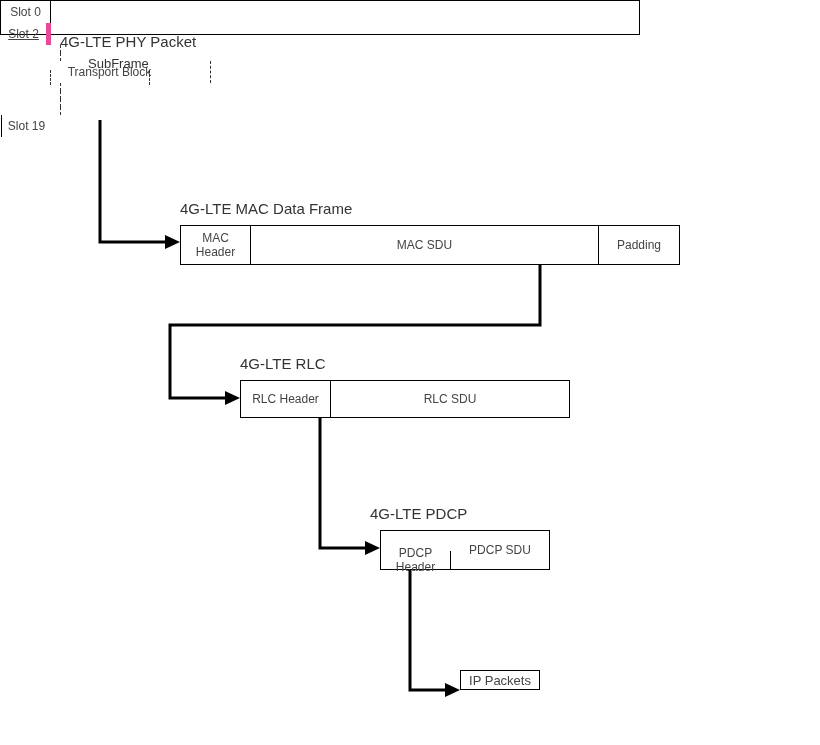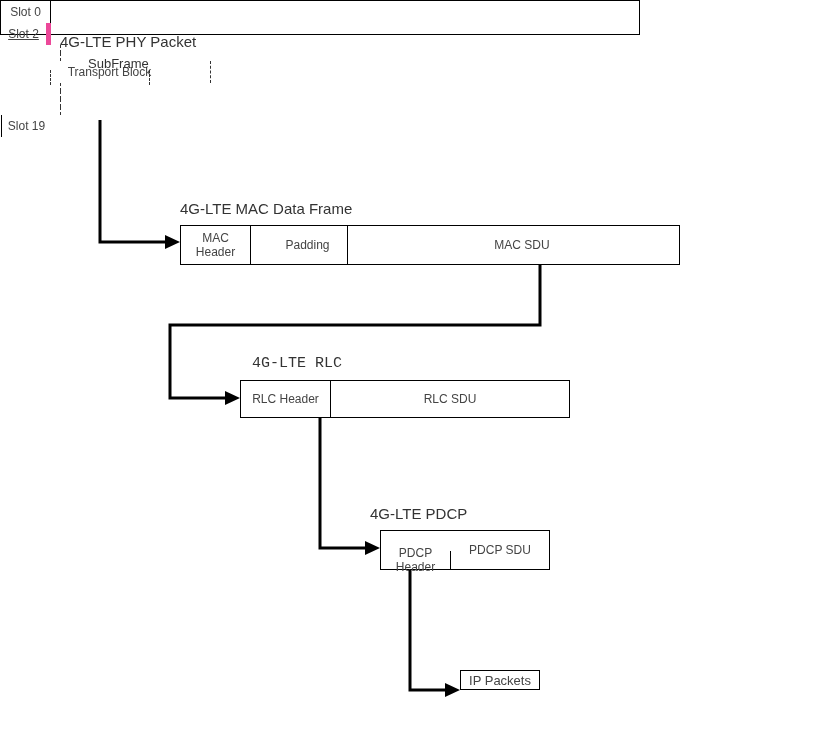--- a/index.html
+++ b/index.html
@@ -128,32 +128,32 @@
     <div class="cell" style="width:60px; border-right:1px dashed #333;"></div>
     <div class="cell slot" style="border-right:none; border-left:1px solid #000;">Slot 19</div>
   </div>
 
   <svg class="arrow" style="left:40px; top:120px; width:150px; height:135px;">
     <path d="M 60 0 L 60 122 L 125 122" stroke="#000" stroke-width="3" fill="none"></path>
     <polygon points="125,115 140,122 125,129" fill="#000"></polygon>
   </svg>
 
   <div class="layer-title" style="left:180px; top:200px;">4G-LTE MAC Data Frame</div>
-  <div id="mac-row" class="box-row" style="width:500px;gap:17px;">
+  <div id="mac-row" class="box-row" style="width:500px;">
     <div class="cell" style="width:70px;">MAC Header</div>
+    <div class="cell" style="flex:1;">MAC SDU</div>
     <div class="cell" style="width:80px;">Padding</div>
-    <div class="cell" style="flex:1;">MAC SDU</div>
   </div>
 
   <svg class="arrow" style="left:150px; top:265px; width:400px; height:140px;">
     <path d="M 390 0 L 390 60 L 20 60 L 20 133 L 75 133" stroke="#000" stroke-width="3" fill="none"></path>
     <polygon points="75,126 90,133 75,140" fill="#000"></polygon>
   </svg>
 
-  <div class="layer-title" style="left:252px; top:355px;font-family:Liberation Mono, monospace;">4G-LTE RLC</div>
+  <div class="layer-title" style="left:240px; top:355px;">4G-LTE RLC</div>
   <div id="rlc-row" class="box-row" style="width:330px;">
     <div class="cell" style="width:90px;">RLC Header</div>
     <div class="cell" style="flex:1;">RLC SDU</div>
   </div>
 
   <svg class="arrow" style="left:300px; top:418px; width:100px; height:140px;">
     <path d="M 20 0 L 20 60 L 20 130 L 65 130" stroke="#000" stroke-width="3" fill="none"></path>
     <polygon points="65,123 80,130 65,137" fill="#000"></polygon>
   </svg>
 

